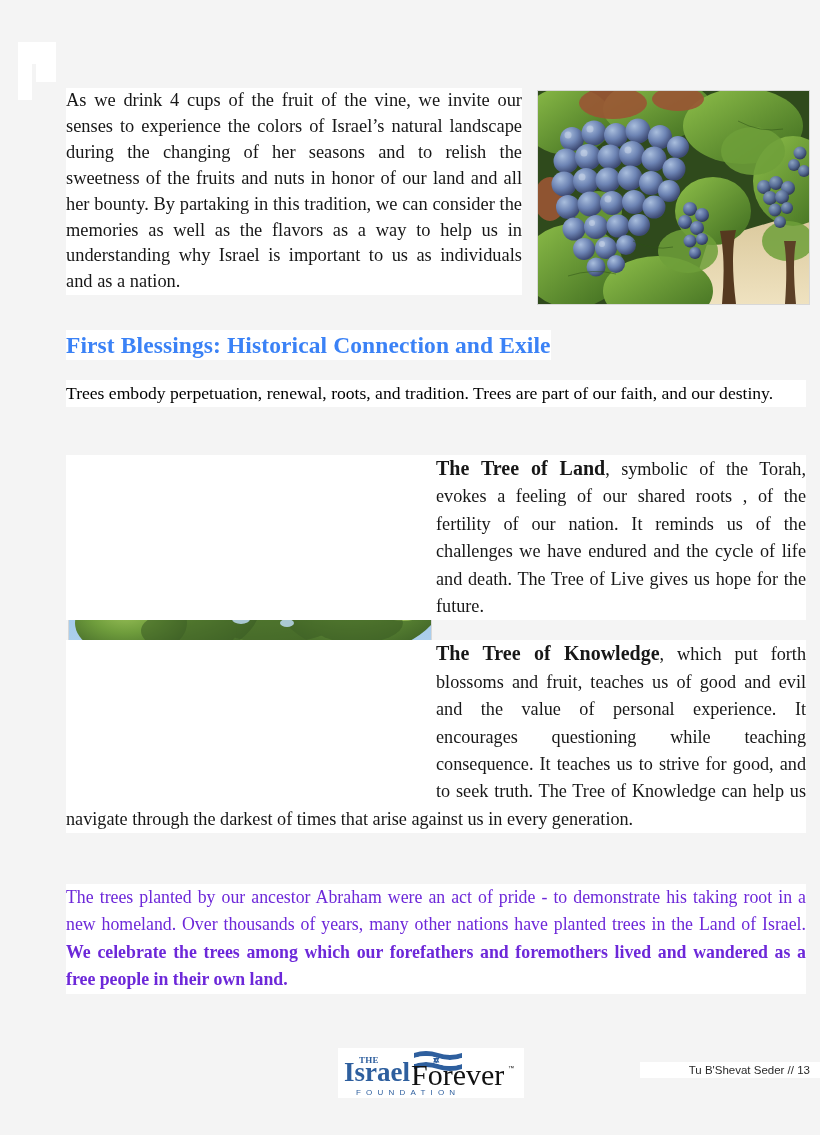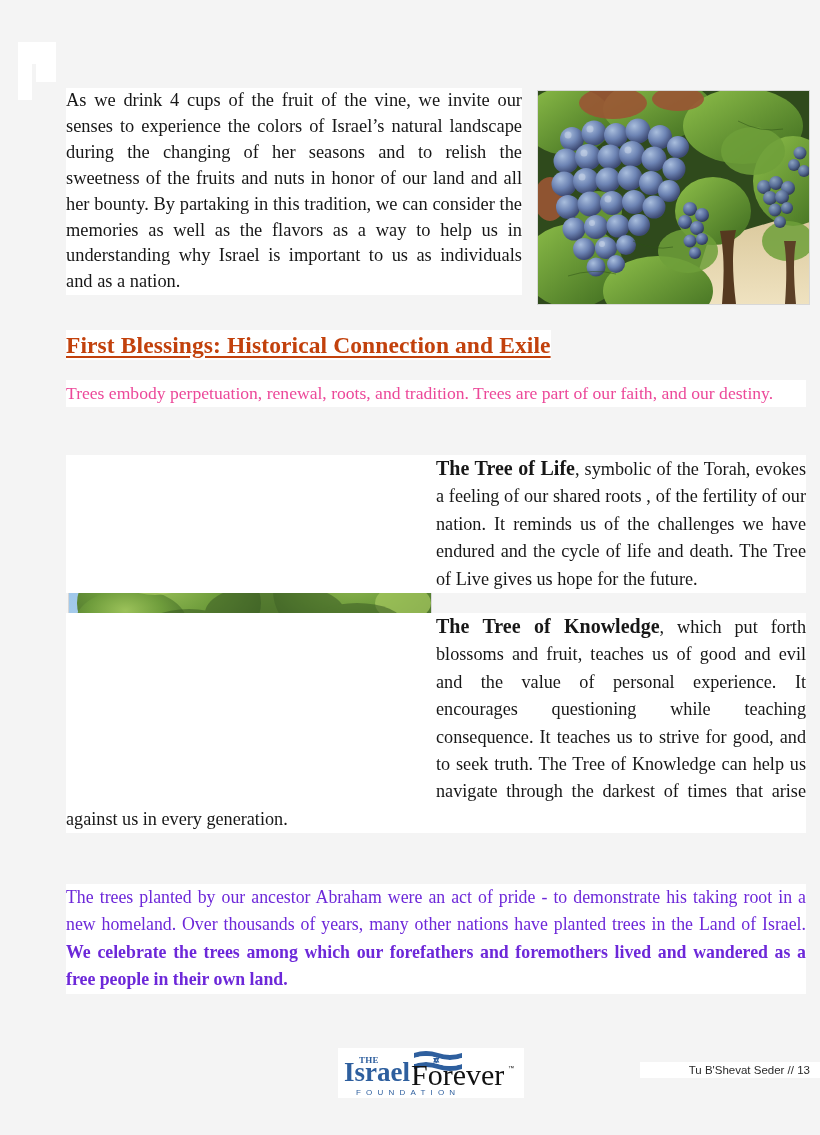--- a/index.html
+++ b/index.html
@@ -47,31 +47,30 @@
   .img-grapes svg,.img-tree svg{display:block;width:100%;height:100%;}
 
   
   .heading-wrap{position:absolute;left:66px;top:330px;width:690px;}
   .heading{
     display:inline-block;
     margin:0;
     font-size:23.5px;
     font-weight:bold;
     line-height:30px;
-    text-decoration:underline;
     text-underline-offset:3px;
     background:#ffffff;
-    color:#c2410c;
+    color:#3b82f6;
     letter-spacing:.1px;
   }
 
   
   .lead{position:absolute;left:66px;top:380px;width:740px;}
   .lead p{
-    margin:0;font-size:17.6px;line-height:26.5px;background:#ffffff;color:#ec4899;
+    margin:0;font-size:17.6px;line-height:26.5px;background:#ffffff;color:#000000;
   }
 
   
   .flow{position:absolute;left:66px;top:455px;width:740px;}
   .float-slot{float:left;width:370px;height:330px;}
   .flow p{
     margin:0 0 0 0;
     font-size:18.2px;
     line-height:27.4px;
     text-align:justify;
@@ -358,21 +357,21 @@
 
       <g>
         <rect x="36" y="228" width="4" height="14" fill="#5b4326"></rect>
         <ellipse cx="38" cy="224" rx="18" ry="12" fill="#4c7131"></ellipse>
       </g>
     </svg>
   </div>
 
   <div class="flow">
     <div class="float-slot"></div>
-    <p class="para-life textblock"><span class="runin">The Tree of Life</span><span>, symbolic of the Torah, evokes a feeling of our shared roots , of the fertility of our nation. It reminds us of the challenges we have endured and the cycle of life and death. The Tree of Live gives us hope for the future.</span></p>
+    <p class="para-life textblock"><span class="runin">The Tree of Land</span><span>, symbolic of the Torah, evokes a feeling of our shared roots , of the fertility of our nation. It reminds us of the challenges we have endured and the cycle of life and death. The Tree of Live gives us hope for the future.</span></p>
     <p class="para-knowledge textblock"><span class="runin">The Tree of Knowledge</span><span>, which put forth blossoms and fruit, teaches us of good and evil and the value of personal experience. It encourages questioning while teaching consequence. It teaches us to strive for good, and to seek truth. The Tree of Knowledge can help us navigate through the darkest of times that arise against us in every generation.</span></p>
   </div>
 
   <div class="closing">
     <p class="textblock"><span>The trees planted by our ancestor Abraham were an act of pride - to demonstrate his taking root in a new homeland. Over thousands of years, many other nations have planted trees in the Land of Israel. </span><span class="emph">We celebrate the trees among which our forefathers and foremothers lived and wandered as a free people in their own land.</span></p>
   </div>
 
   <div class="footer">
     <div class="footer-inner">
       <div class="logo">

